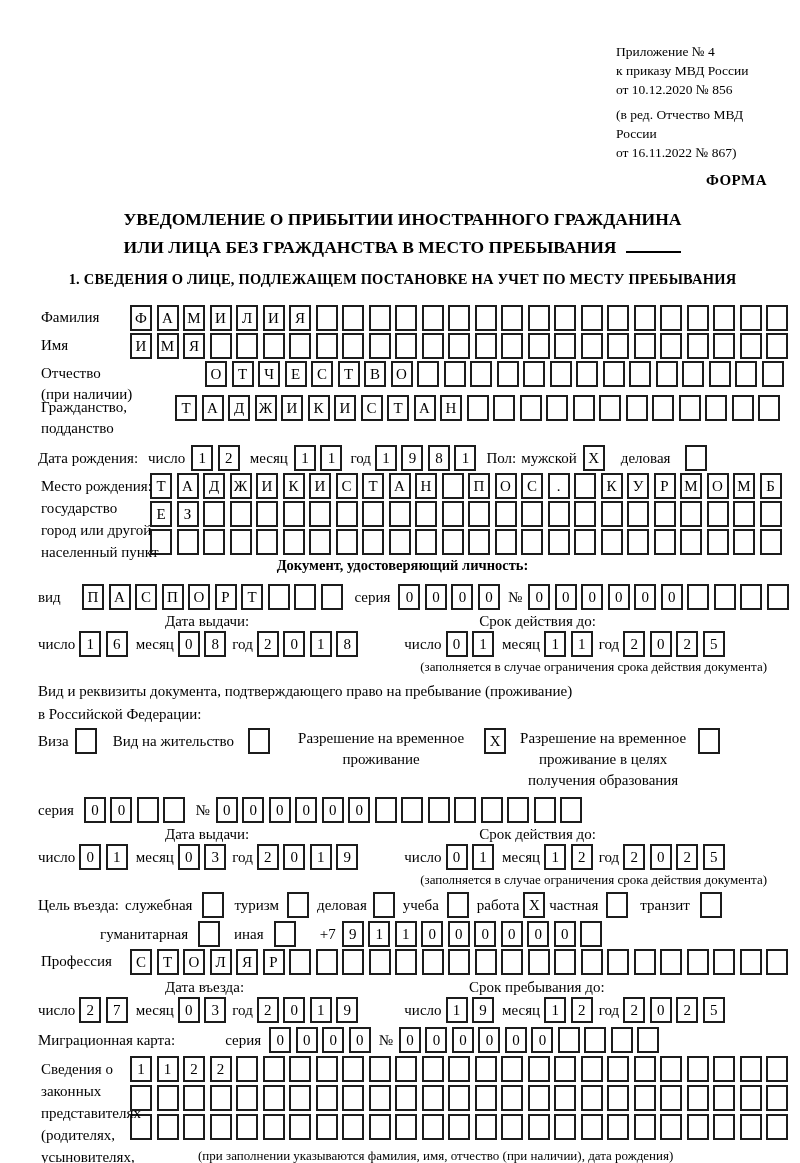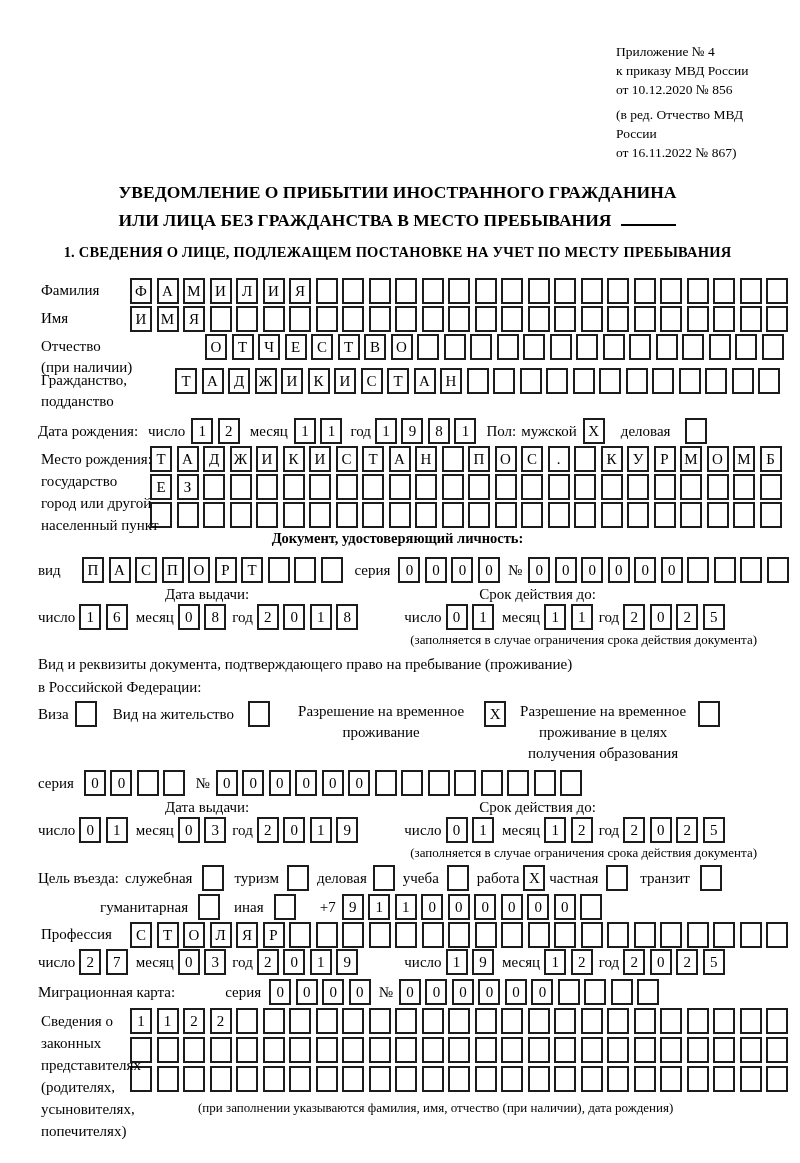--- a/index.html
+++ b/index.html
@@ -1,19 +1,19 @@
 <!DOCTYPE html>
 <html><head>
 <meta charset="utf-8">
 <style>
   html,body { margin:0; padding:0; background:#e8e8e8; }
   .page {
     width:800px; height:1163px; background:#ffffff; color:#000;
     font-family:"Liberation Serif", serif; font-size:15px;
-    box-sizing:border-box; padding:42px 43px 0 38px;
+    box-sizing:border-box; padding:42px 33px 0 38px;
     position:relative; margin:0 auto; overflow:hidden;
   }
   .appendix { margin-left:578px; font-size:13.5px; line-height:19px; }
   .appendix .sp { height:6px; }
   .forma { text-align:right; font-weight:bold; font-size:15px; margin-top:10px; letter-spacing:.5px; }
   .title { text-align:center; font-weight:bold; font-size:17.5px; line-height:28px; margin-top:16px; }
   .blank { display:inline-block; width:55px; border-bottom:2px solid #000; height:14px; margin-left:10px; }
   .sec-heading { text-align:center; font-weight:bold; font-size:14.5px; margin-top:10px; letter-spacing:.2px; }
 
   .cellrow { display:inline-flex; gap:4.5px; flex:none; }
@@ -38,20 +38,21 @@
 
   <div class="appendix">
     <div>Приложение № 4</div>
     <div>к приказу МВД России</div>
     <div>от 10.12.2020 № 856</div>
     <div class="sp"></div>
     <div>(в ред. Отчество МВД России</div>
     <div>от 16.11.2022 № 867)</div>
   </div>
 
+  <div class="forma">ФОРМА</div>
 
   <div class="title">
     <div>УВЕДОМЛЕНИЕ О ПРИБЫТИИ ИНОСТРАННОГО ГРАЖДАНИНА</div>
     <div><span>ИЛИ ЛИЦА БЕЗ ГРАЖДАНСТВА В МЕСТО ПРЕБЫВАНИЯ</span><span class="blank"></span></div>
   </div>
 
   <div class="sec-heading">1. СВЕДЕНИЯ О ЛИЦЕ, ПОДЛЕЖАЩЕМ ПОСТАНОВКЕ НА УЧЕТ ПО МЕСТУ ПРЕБЫВАНИЯ</div>
 
   <div class="frow" style="margin-top:17px; padding-left:92px;">
     <span class="lbl2">Фамилия</span>
@@ -532,20 +533,24 @@
         <span class="cell"></span>
         <span class="cell"></span>
         <span class="cell"></span>
         <span class="cell"></span>
         <span class="cell"></span>
         <span class="cell"></span>
       </span>
   </div>
 
   <div>
+    <div style="display:flex; margin-top:4px;">
+      <span class="dh" style="margin-left:127px">Дата въезда:</span>
+      <span class="dh" style="margin-left:225px">Срок пребывания до:</span>
+    </div>
     <div class="frow" style="margin-top:1px;">
       <span class="lbl">число</span>
       <span class="cellrow" style="margin-left:4px">
           <span class="cell">2</span>
           <span class="cell">7</span>
         </span>
       <span class="lbl" style="margin-left:8px">месяц</span>
       <span class="cellrow" style="margin-left:4px">
           <span class="cell">0</span>
           <span class="cell">3</span>

